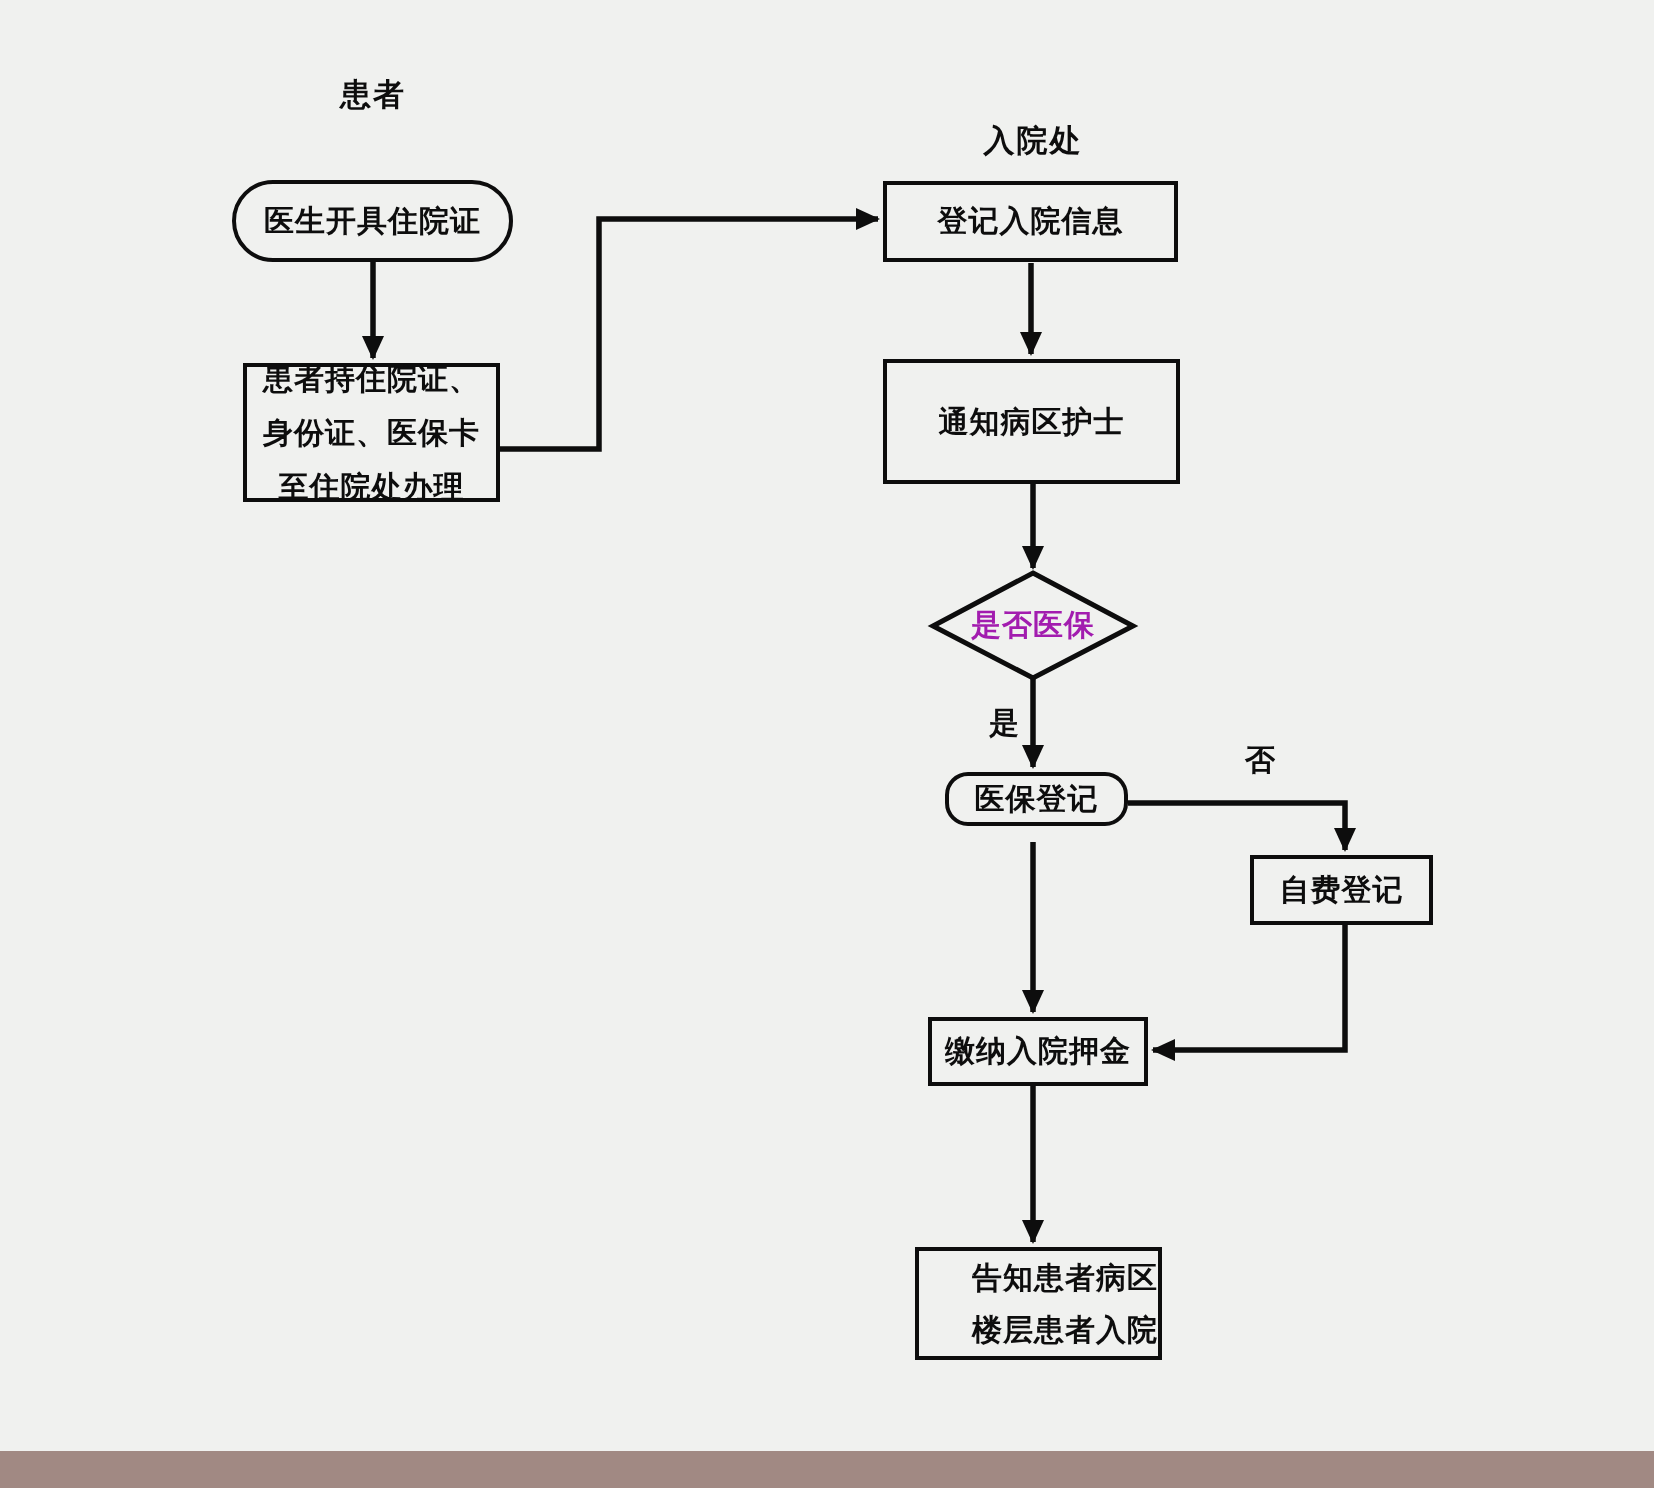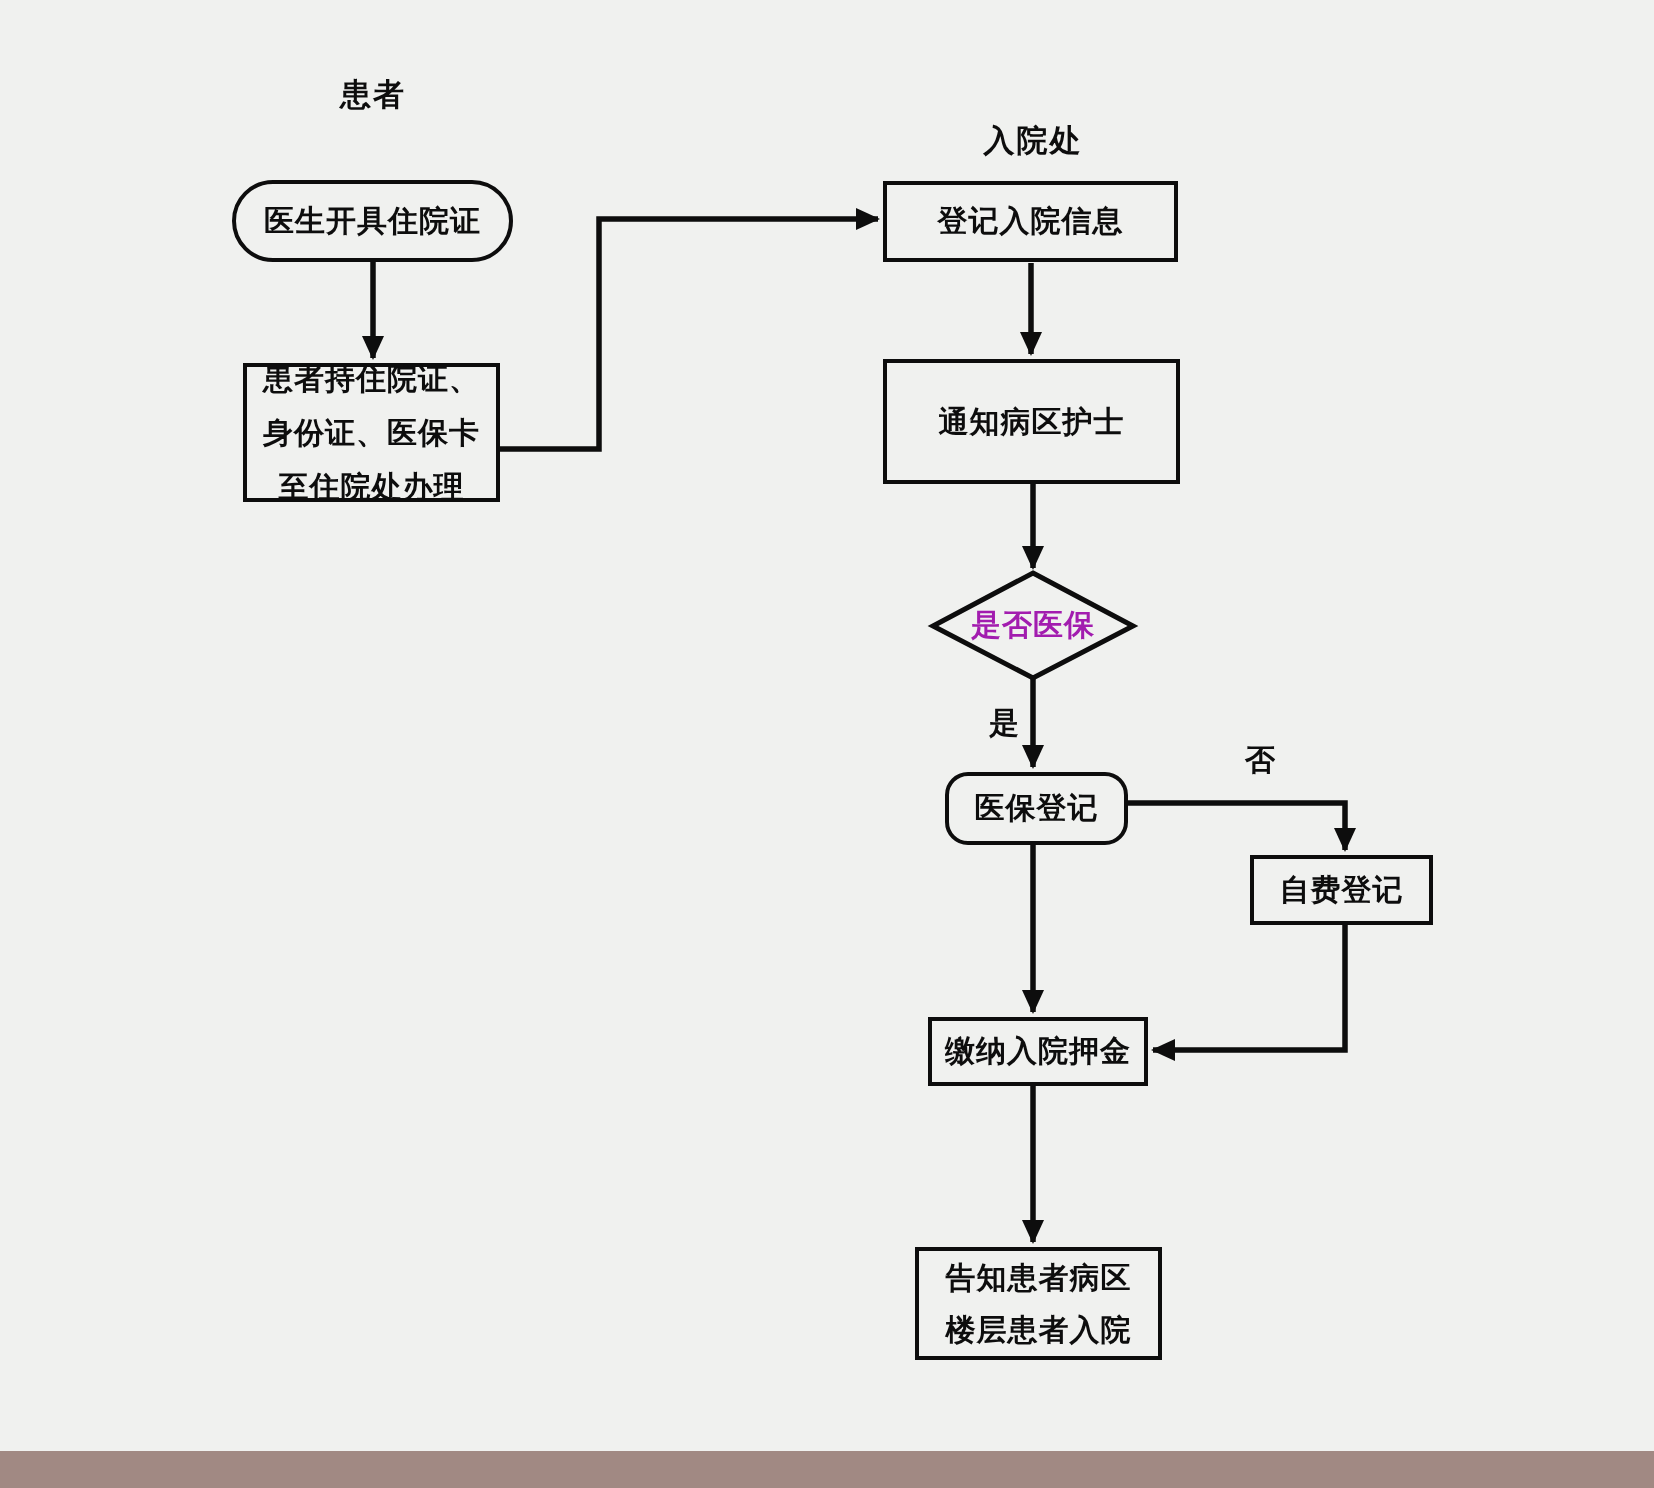--- a/index.html
+++ b/index.html
@@ -67,31 +67,32 @@
     line-height: 54px;
   }
   #node-register-info {
     left: 883px; top: 181px; width: 295px; height: 81px;
   }
   #node-notify-nurse {
     left: 883px; top: 359px; width: 297px; height: 125px;
     line-height: 55px;
   }
   #node-insurance-register {
-    left: 945px; top: 772px; width: 183px; height: 73px; border-radius: 23px;
+    left: 945px; top: 772px; width: 183px; height: 54px; border-radius: 23px;
   }
   #node-selfpay-register {
     left: 1250px; top: 855px; width: 183px; height: 70px;
   }
   #node-pay-deposit {
     left: 928px; top: 1017px; width: 220px; height: 69px;
   }
   #node-inform-ward {
     left: 915px; top: 1247px; width: 247px; height: 113px;
     line-height: 52px;
+    align-items: flex-end;
   }
   .decision-label {
     position: absolute;
     z-index: 2;
     left: 933px; top: 573px; width: 200px; height: 105px;
     display: flex;
     align-items: center;
     justify-content: center;
     color: #a21caf;
     font-size: 30px;

